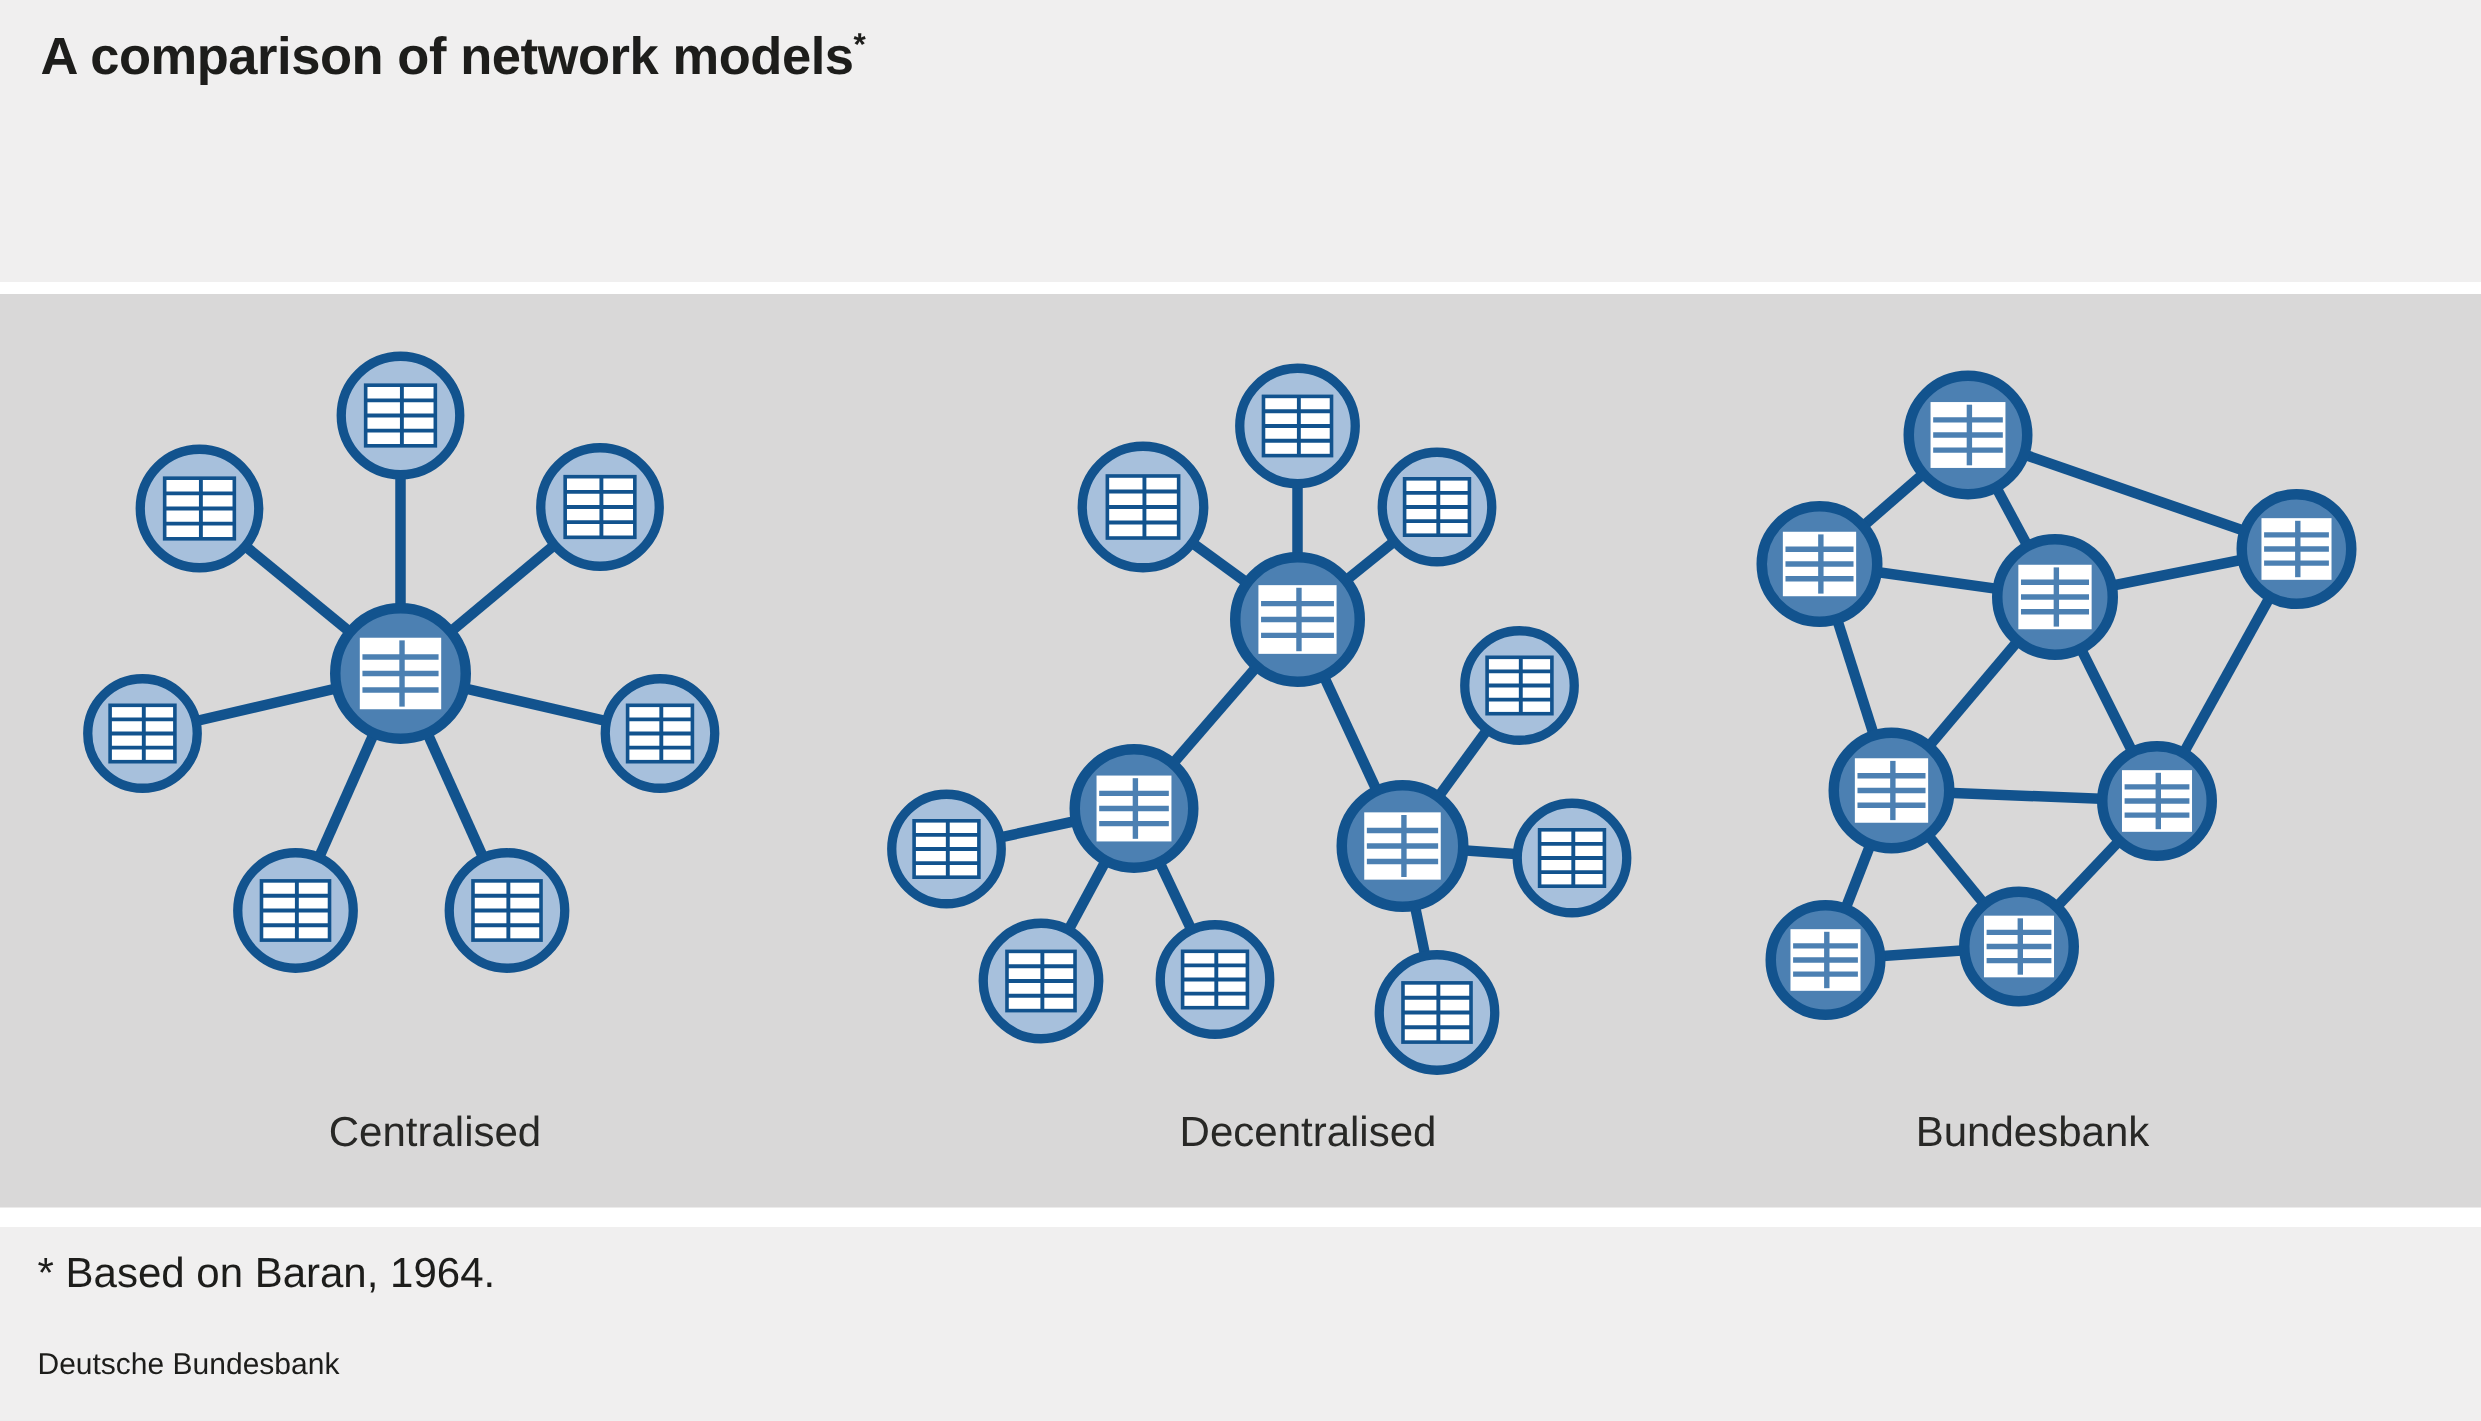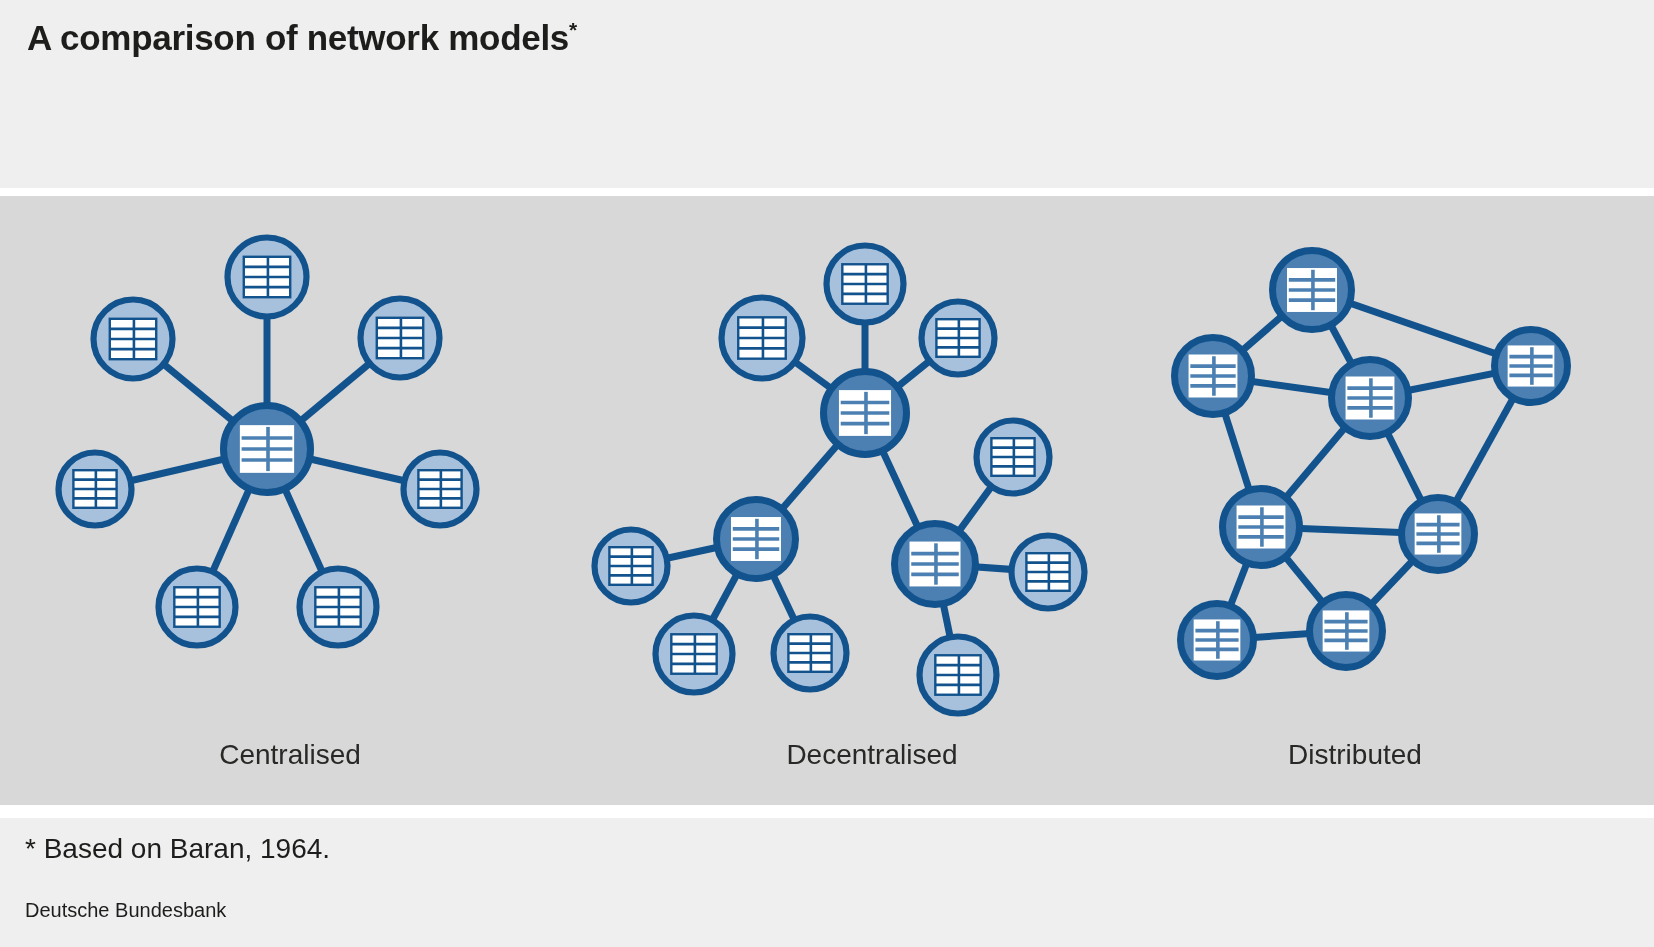--- a/index.html
+++ b/index.html
@@ -359,16 +359,16 @@
           <line x1="1324.4" y1="631" x2="1367.6000000000001" y2="631" stroke="#4c80b2" stroke-width="3.6"></line>
           <line x1="1324.4" y1="640.4000000000001" x2="1367.6000000000001" y2="640.4000000000001" stroke="#4c80b2" stroke-width="3.6"></line>
           <line x1="1346.864" y1="612.2" x2="1346.864" y2="649.8000000000001" stroke="#4c80b2" stroke-width="3.6"></line>
         </g>
       </g>
     </g>
   </svg>
 
 <div class="group-label" style="left: 290px;">Centralised</div>
 <div class="group-label" style="left: 872px;">Decentralised</div>
-<div class="group-label" style="left: 1355px;">Distributed</div>
+<div class="group-label" style="left: 1355px;">Bundesbank</div>
 
 <div class="footnote">* Based on Baran, 1964.</div>
 <div class="source">Deutsche Bundesbank</div>
 
 </body></html>

